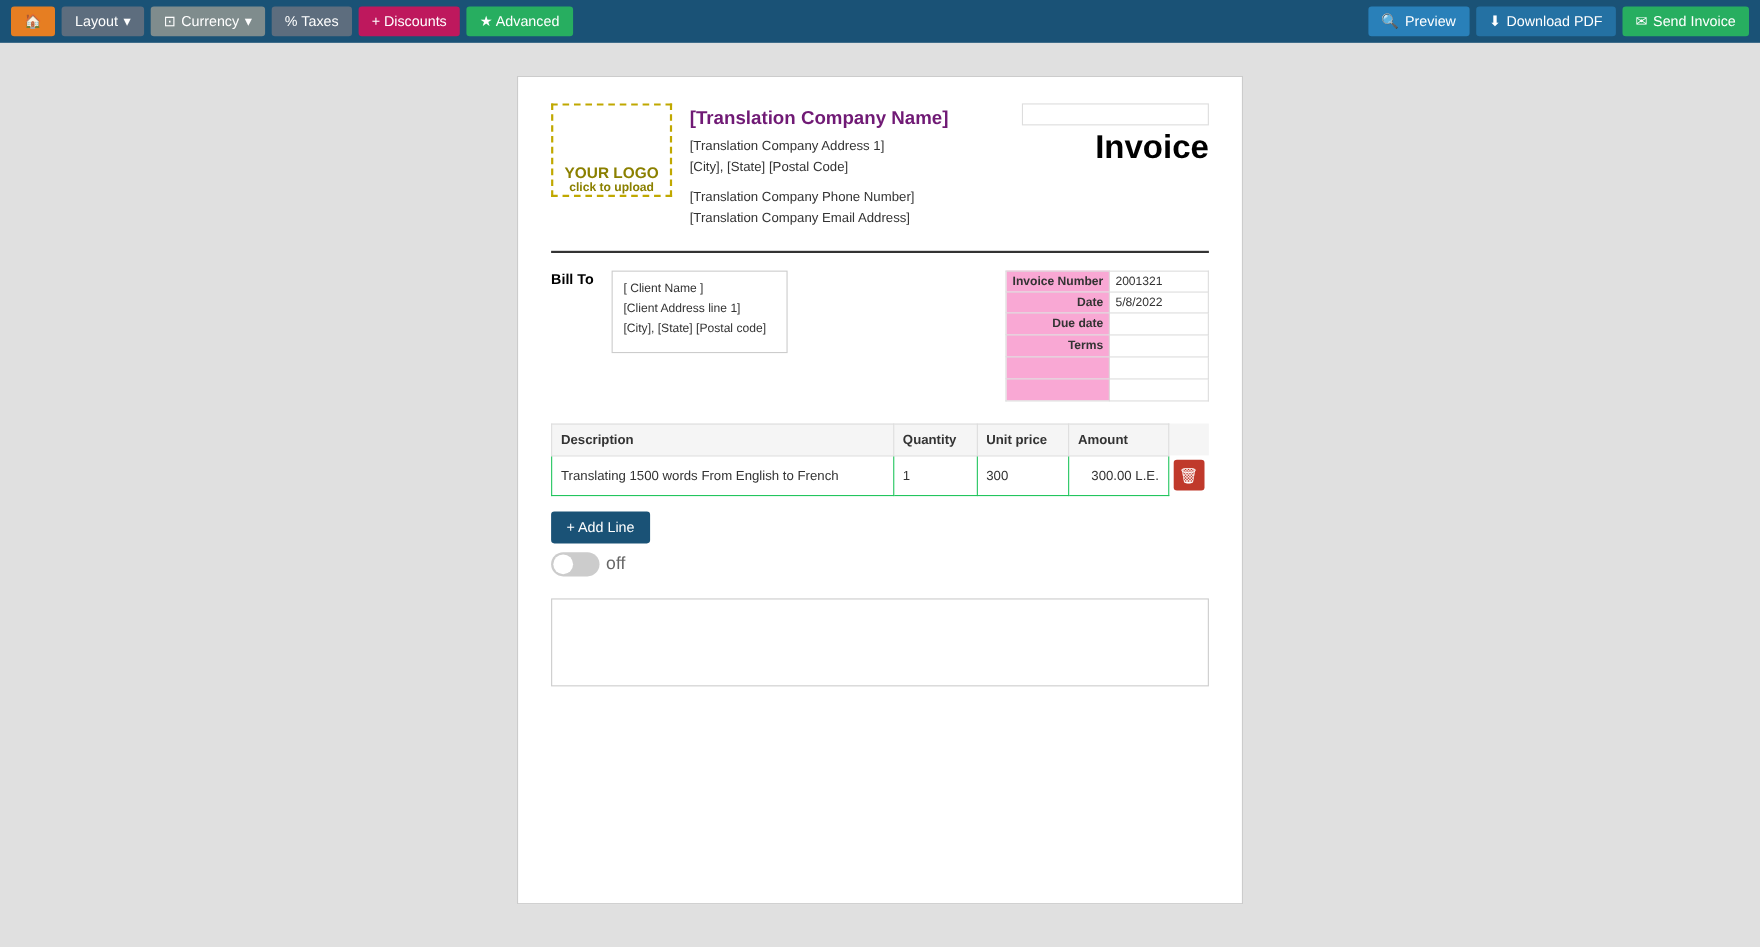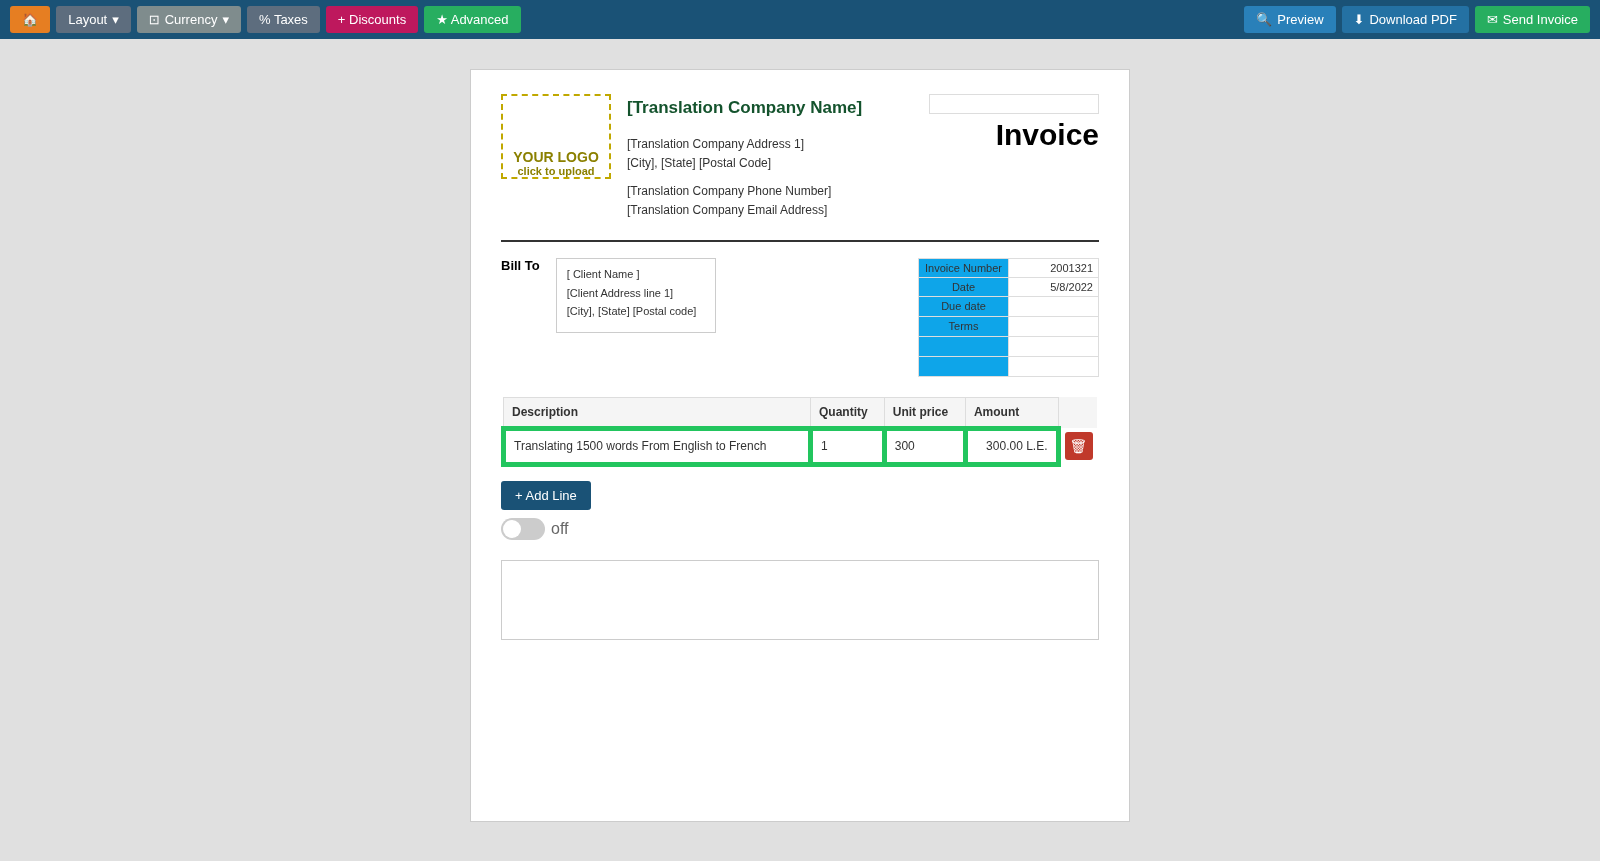--- a/index.html
+++ b/index.html
@@ -73,21 +73,21 @@
       align-items: center;
       justify-content: flex-end;
       cursor: pointer;
       color: #c0a800;
       font-weight: bold;
       font-size: 13px;
     }
     .logo-box .your-logo { color: #8B8000; font-size: 14px; font-weight: bold; }
     .logo-box .click-upload { font-size: 11px; color: #8B8000; }
     .company-info { font-size: 12px; color: #333; line-height: 1.6; }
-    .company-name { font-size: 17px; font-weight: bold; color: #14532d; margin-bottom: 14px; }
+    .company-name { font-size: 17px; font-weight: bold; color: #701a75; margin-bottom: 2px; }
     .invoice-title-section {
       text-align: right;
     }
     .invoice-title {
       font-size: 30px;
       font-weight: bold;
       color: #000;
     }
     .invoice-title-input {
       width: 170px;
@@ -119,29 +119,28 @@
     }
     .invoice-meta-table {
       font-size: 11px;
       border-collapse: collapse;
     }
     .invoice-meta-table td {
       padding: 3px 5px;
       border: 1px solid #ddd;
     }
     .invoice-meta-table .label-cell {
-      text-align: center;
-      font-weight: normal;
-      background: #0ea5e9;
+      text-align: right;
+      font-weight: bold;
+      background: #f9a8d4;
       white-space: nowrap;
       color: #333;
     }
     .invoice-meta-table .value-cell {
       min-width: 90px;
-      text-align: right;
       color: #333;
     }
     .invoice-meta-table .empty-cell {
       min-width: 90px;
       height: 20px;
     }
 
     
     .items-table {
       width: 100%;
@@ -151,21 +150,21 @@
     }
     .items-table th {
       background: #f5f5f5;
       border: 1px solid #ddd;
       padding: 7px 8px;
       text-align: left;
       font-weight: bold;
       color: #333;
     }
     .items-table td {
-      border: 5px solid #22c55e;
+      border: 1px solid #22c55e;
       padding: 7px 8px;
       color: #333;
       vertical-align: middle;
     }
     .items-table .amount-cell { text-align: right; }
     .delete-btn {
       background: #c0392b;
       color: #fff;
       border: none;
       border-radius: 3px;

